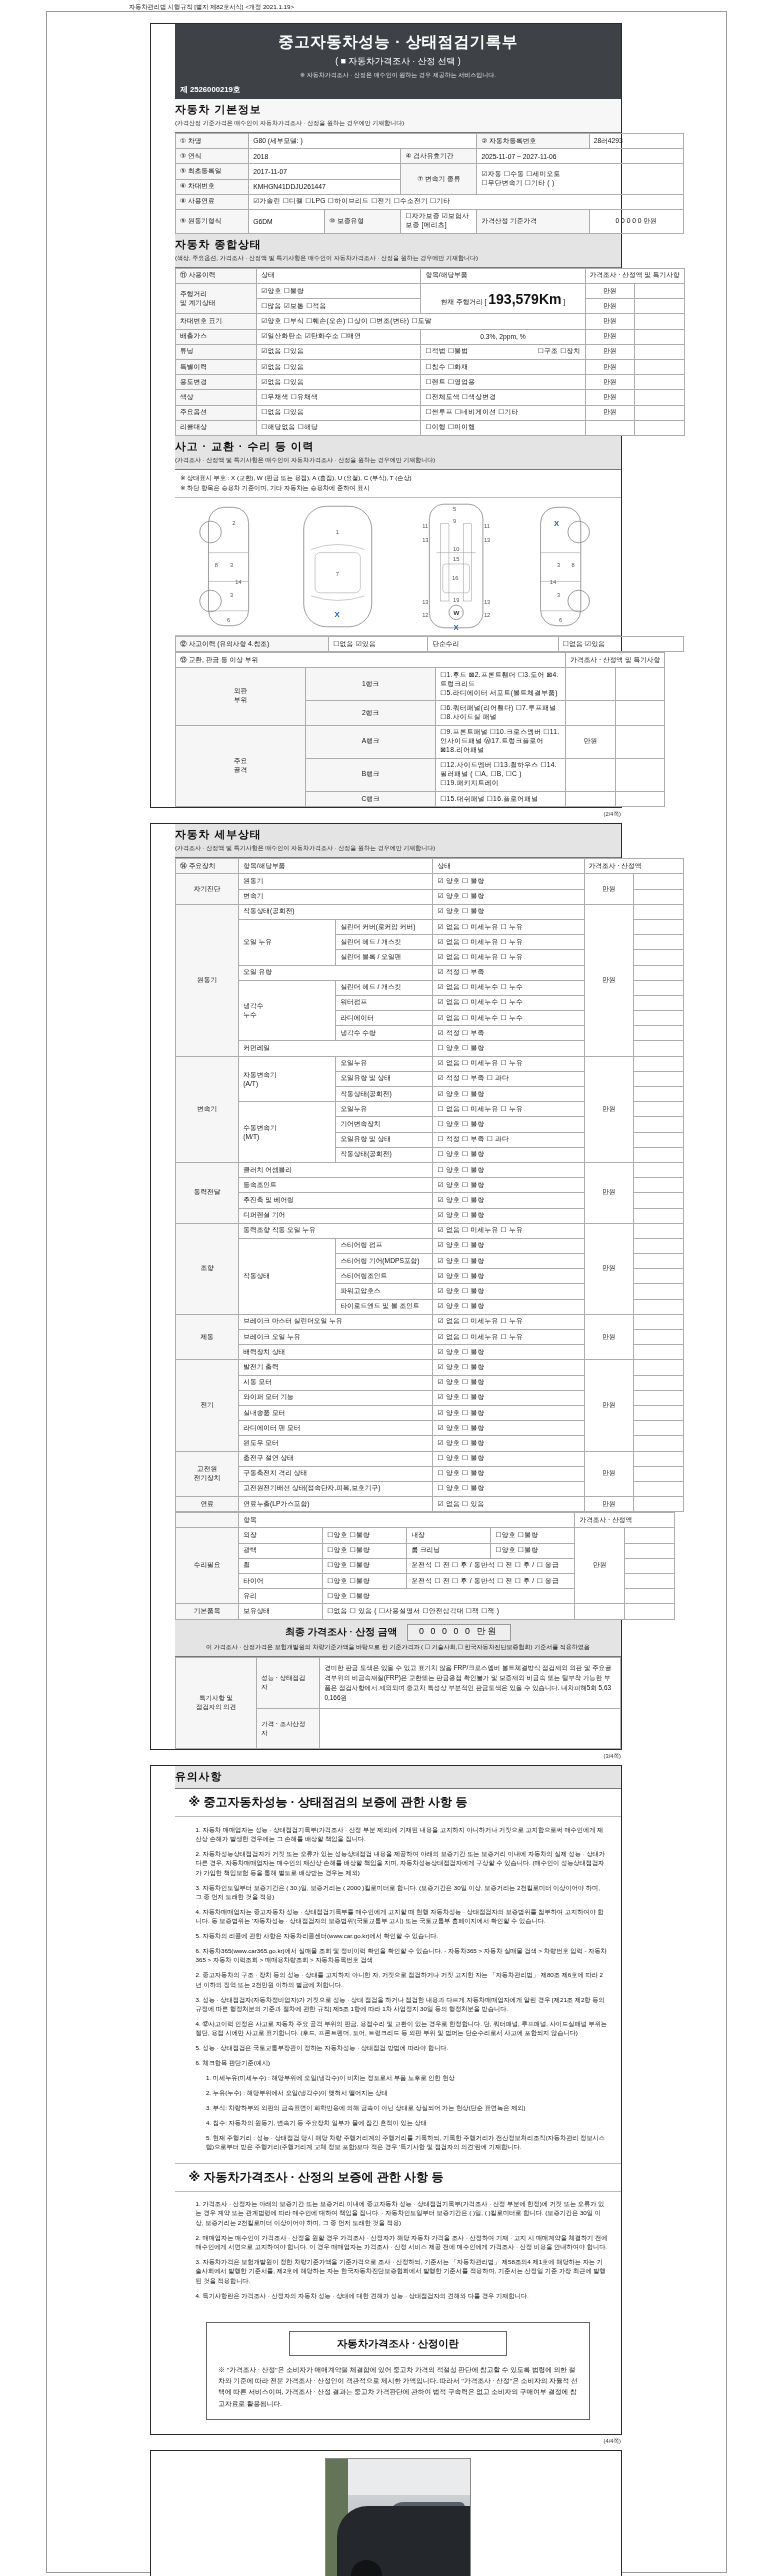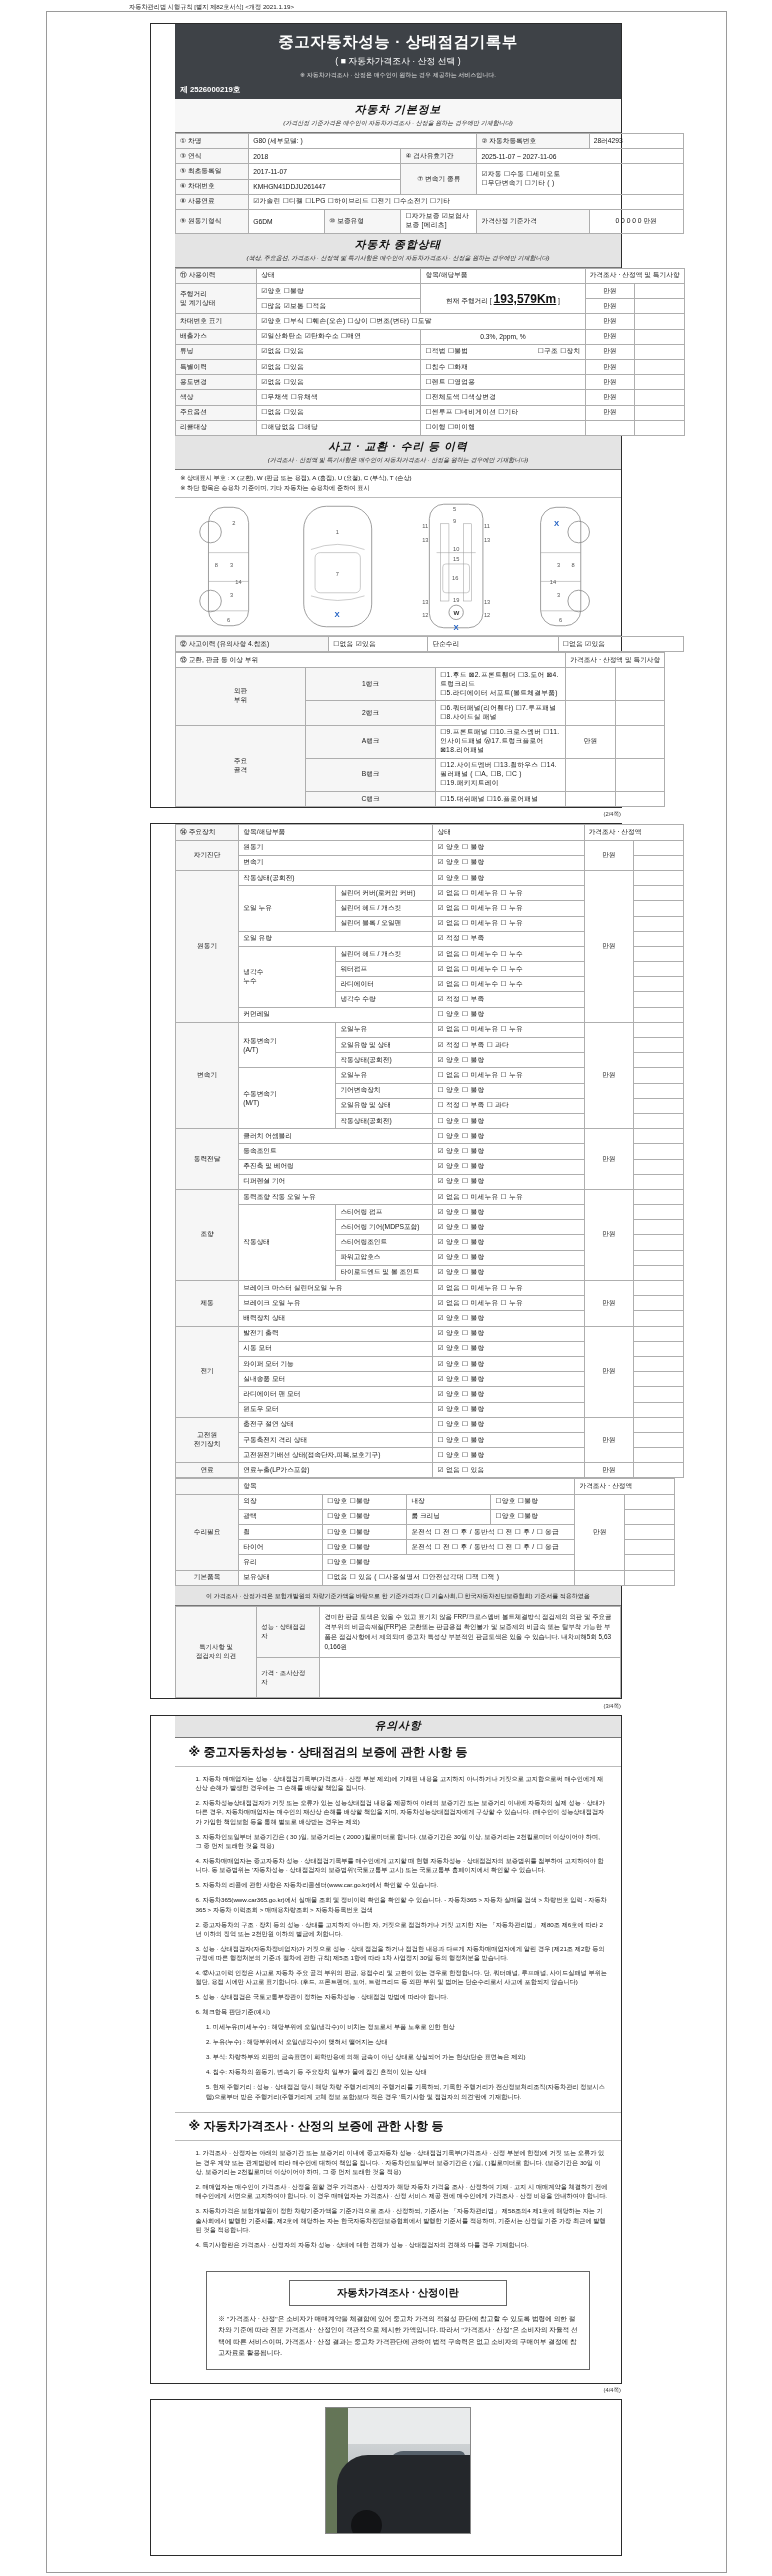--- a/index.html
+++ b/index.html
@@ -10,33 +10,33 @@
   .page{position:absolute;left:150px;top:23px;width:472px;}
   .block{border:1.5px solid #2b2b2b;margin-bottom:2.1px;background:#fff;padding-left:24px;}
   .pagemark{text-align:right;font-size:5.7px;color:#333;padding:1px 1px 4.1px 0;}
   
   .dhead{background:#3e4247;color:#fff;text-align:center;padding:8.2px 5.2px 3.1px;position:relative;}
   .dhead .t{font-size:15.5px;font-weight:bold;letter-spacing:0.5px;}
   .dhead .s{font-size:8.8px;margin-top:3.1px;}
   .dhead .n{font-size:6px;color:#e3e3e3;margin-top:2.6px;}
   .dhead .no{text-align:left;font-size:7.7px;font-weight:bold;margin-top:5.2px;padding-bottom:1px;}
   
-  .sech{background:#e4e4e4;text-align:center;padding:3.6px 0 4.1px;border-bottom:0.5px solid #777;font-style:italic;}
+  .sech{background:#e4e4e4;text-align:left;padding:3.6px 0 4.1px;border-bottom:0.5px solid #777;}
   .sech .t{font-size:10.8px;font-weight:bold;letter-spacing:1px;}
   .sech .s{font-size:6px;margin-top:2.1px;color:#222;}
   .sech.white{background:#f7f7f7;}
   table{border-collapse:collapse;width:100%;table-layout:fixed;font-size:6.7px;}
   td,th{border:0.5px solid #aeaeae;padding:2.6px 4.1px;vertical-align:middle;white-space:pre-line;
         word-break:break-all;}
   th{font-weight:normal;text-align:left;background:#fff;}
   .lab{background:#f6f6f6;}
   .ctr{text-align:center;}
   .pr{text-align:center;background:#fff;}
   .nt{background:#fff;}
-  .big{font-size:12px;font-weight:bold;text-decoration:underline;}
+  .big{font-size:14px;font-weight:bold;}
   .chk{letter-spacing:0.3px;}
   
   .acnote{font-size:6.2px;padding:3.1px 5.2px 4.1px;border-bottom:0.5px solid #bbb;line-height:1.6;}
   .diag{padding:3.1px 0 2.1px;border-bottom:0.5px solid #bbb;text-align:center;}
   .mkx{fill:#2563c4;font-weight:bold;font-size:15px;}
   .mnum{fill:#555;font-size:11px;}
   .outline{fill:none;stroke:#8a8a8a;stroke-width:1.6;}
   .outline2{fill:none;stroke:#9a9a9a;stroke-width:1;}
   
   .finew{padding:7.2px 13.4px 5.2px;}
@@ -341,20 +341,24 @@
         <td class="chk">☐15.대쉬패널  ☐16.플로어패널</td>
         <td class="pr"></td>
         <td class="nt"></td>
       </tr>
     </tbody>
       </table>
   </div>
   <div class="pagemark">(2/4쪽)</div>
 
   <div class="block">
+    <div class="sech">
+      <div class="t">자동차 세부상태</div>
+      <div class="s">(가격조사 · 산정액 및 특기사항은 매수인이 자동차가격조사 · 산정을 원하는 경우에만 기재합니다)</div>
+    </div>
     <table>
       <tbody>
           <tr>
         <th class="lab" style="width:54px">⑭ 주요장치</th>
         <th colspan="2" style="width:185px">항목/해당부품</th>
         <th style="width:142px">상태</th>
         <th colspan="2" style="width:90px">가격조사 · 산정액</th>
       </tr>
       <tr>
         <td class="lab ctr" rowspan="2">자기진단</td>
@@ -648,20 +652,24 @@
         <td class="lab ctr">기본품목</td>
         <td>보유상태</td>
         <td colspan="3" class="chk">☐없음  ☐ 있음  ( ☐사용설명서 ☐안전삼각대 ☐잭 ☐잭 )</td>
         <td class="pr"></td>
         <td class="nt"></td>
       </tr>
     </tbody>
       </table>
 
     <div class="finalband">
+      <div class="row">
+        <span class="l">최종 가격조사 · 산정 금액</span>
+        <span class="v">0  0  0  0  0 만원</span>
+      </div>
       <div class="n">이 가격조사 · 산정가격은 보험개발원의 차량기준가액을 바탕으로 한 기준가격과 ( ☐ 기술사회,☐ 한국자동차진단보증협회) 기준서를 적용하였음</div>
     </div>
 
     <table>
       <tbody>
           <tr>
         <td class="opin-lab ctr" rowspan="2" style="width:72px;">특기사항 및
 점검자의 의견</td>
         <td class="opin-lab" style="width:54px">성능 · 상태점검
 자</td>

